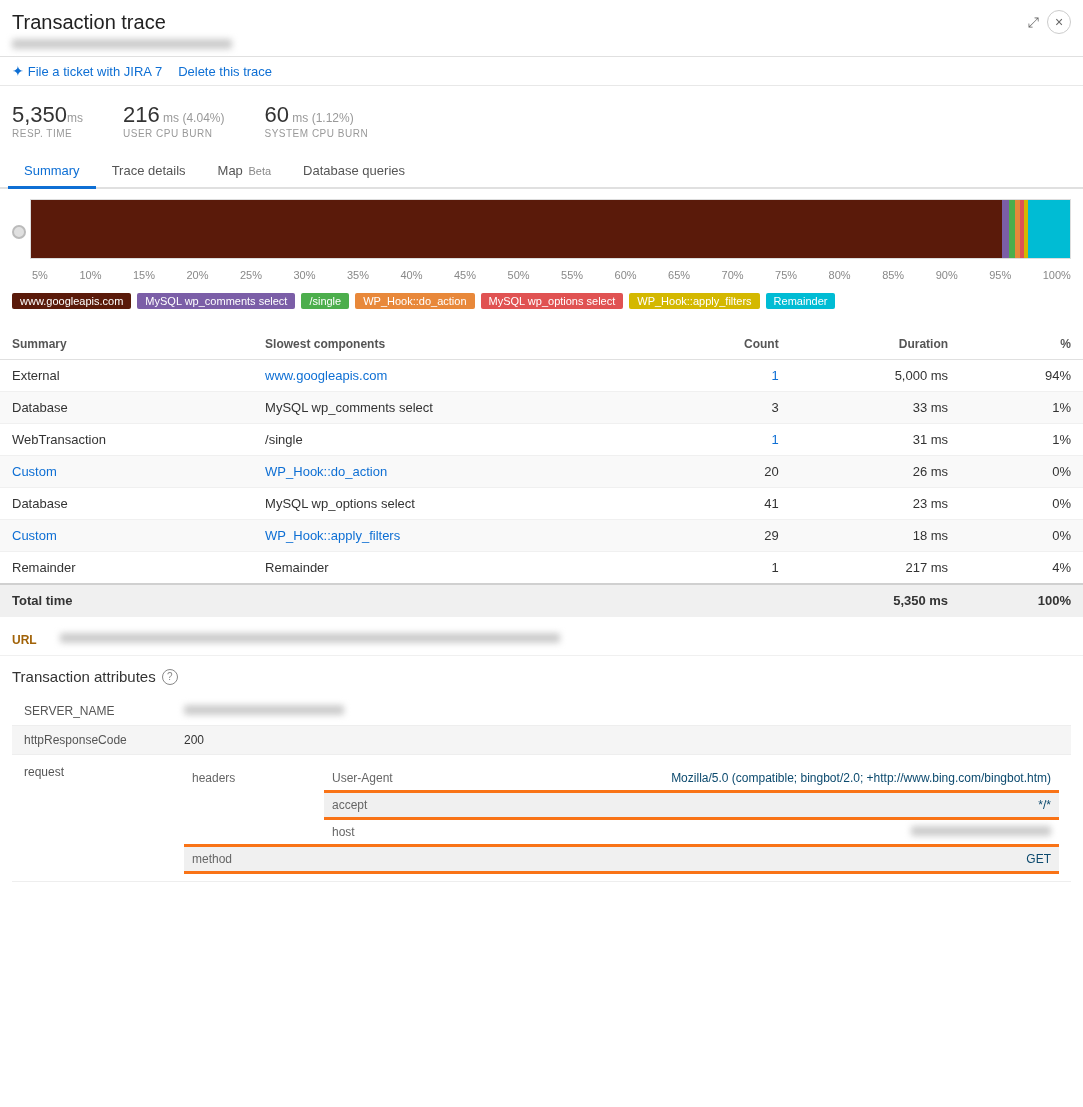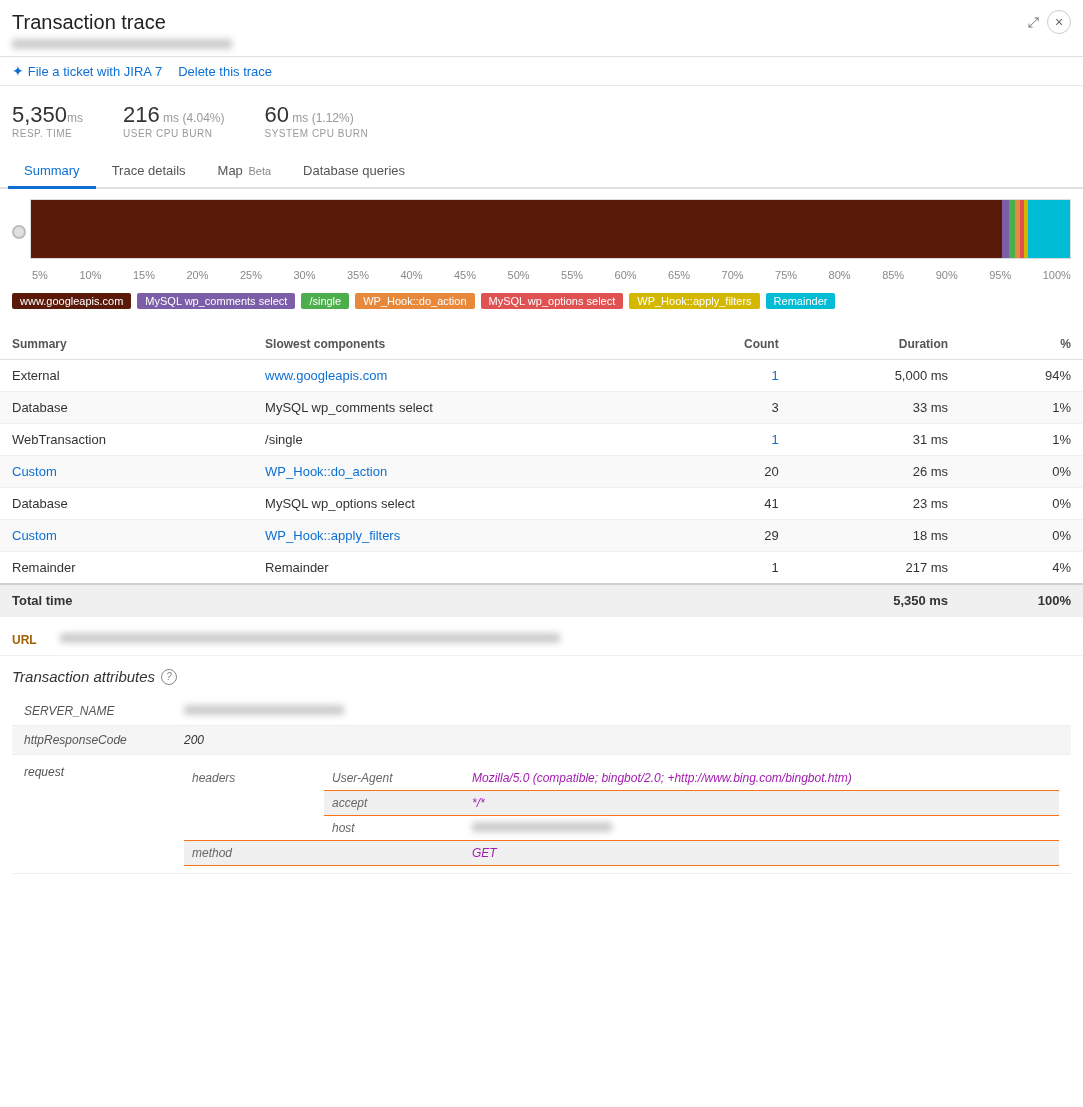--- a/index.html
+++ b/index.html
@@ -46,35 +46,35 @@
     .data-table td { padding: 8px 12px; font-size: 13px; border-bottom: 1px solid #f0f0f0; }
     .data-table td.right { text-align: right; }
     .data-table tr:nth-child(even) { background: #f9f9f9; }
     .data-table tr.total-row td { font-weight: 700; background: #f0f0f0; border-top: 2px solid #d0d0d0; }
     .link-blue { color: #0e6fd4; text-decoration: none; }
     
     .url-row { padding: 8px 12px; display: flex; gap: 8px; font-size: 12px; border-bottom: 1px solid #f0f0f0; }
     .url-label { color: #a16207; font-weight: 600; min-width: 40px; }
     .url-value-blur { display: inline-block; background: #ccc; border-radius: 2px; height: 10px; width: 500px; filter: blur(3px); }
     
-    .transaction-attrs { padding: 12px; font-style: italic; }
+    .transaction-attrs { padding: 12px; }
     .section-title { font-size: 15px; font-weight: 500; color: #333; margin-bottom: 12px; display: flex; align-items: center; gap: 6px; }
     .help-icon { display: inline-flex; align-items: center; justify-content: center; width: 16px; height: 16px; border-radius: 50%; border: 1px solid #888; color: #888; font-size: 10px; cursor: pointer; }
     
     .attrs-table { width: 100%; border-collapse: collapse; }
     .attrs-table td { padding: 7px 12px; font-size: 12px; border-bottom: 1px solid #eee; vertical-align: top; }
     .attrs-table tr:nth-child(even) { background: #f5f5f5; }
     .attrs-table .attr-key { color: #555; width: 160px; font-weight: 500; }
     .attrs-table .attr-val { color: #333; }
     .attr-blur { display: inline-block; background: #ccc; border-radius: 2px; height: 10px; width: 160px; filter: blur(3px); }
     
     .nested-table { width: 100%; border-collapse: collapse; margin-top: 4px; }
-    .nested-table td { padding: 5px 8px; font-size: 12px; border-bottom: 1px solid #f97316; vertical-align: top; }
+    .nested-table td { padding: 5px 8px; font-size: 12px; border-bottom: 3px solid #f97316; vertical-align: top; }
     .nested-table .nk { color: #666; width: 140px; }
-    .nested-table .nv { color: #a21caf; }
+    .nested-table .nv { color: #0c4a6e; text-align: right; }
     .nested-table tr:nth-child(even) { background: #f0f0f0; }
     
     .close-btn { background: none; border: 1px solid #ccc; border-radius: 50%; width: 24px; height: 24px; cursor: pointer; font-size: 14px; display: flex; align-items: center; justify-content: center; color: #666; }
     .expand-btn { background: none; border: none; cursor: pointer; color: #666; font-size: 14px; }
     
     .scroll-indicator { display: flex; align-items: center; }
     .scroll-dot { width: 14px; height: 14px; border-radius: 50%; background: #e0e0e0; border: 2px solid #bbb; }
   </style>
 </head>
 <body>

